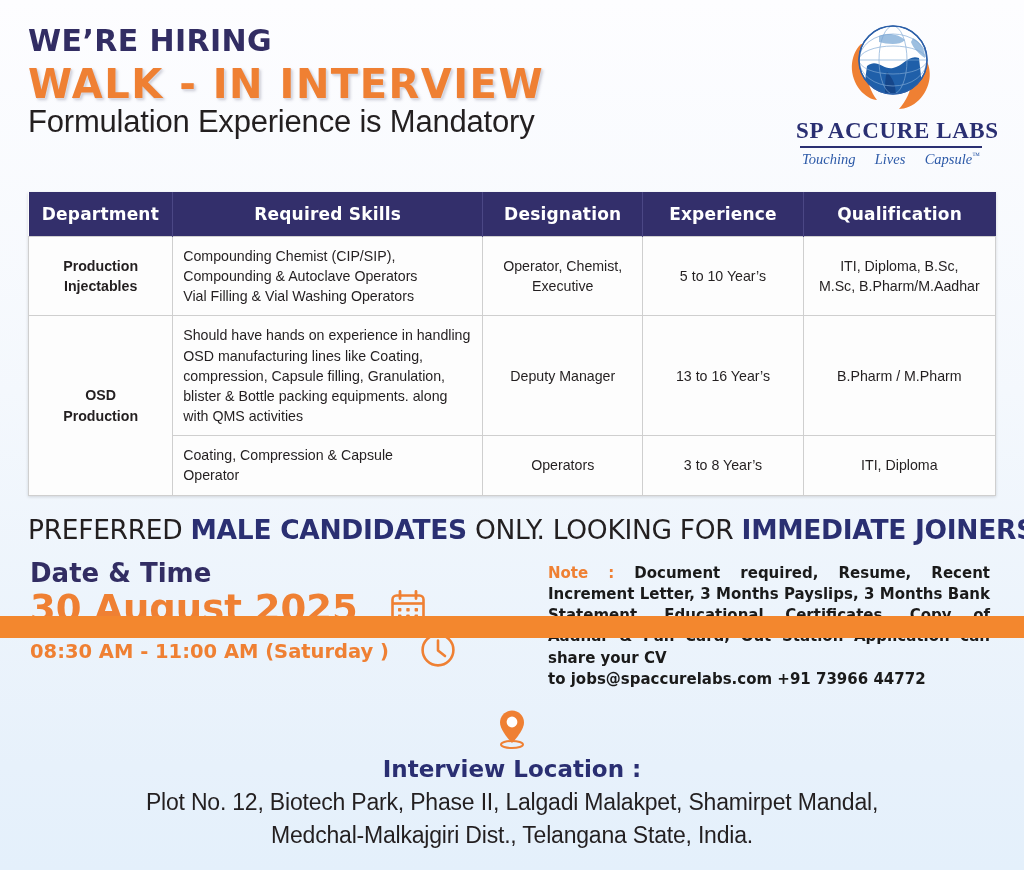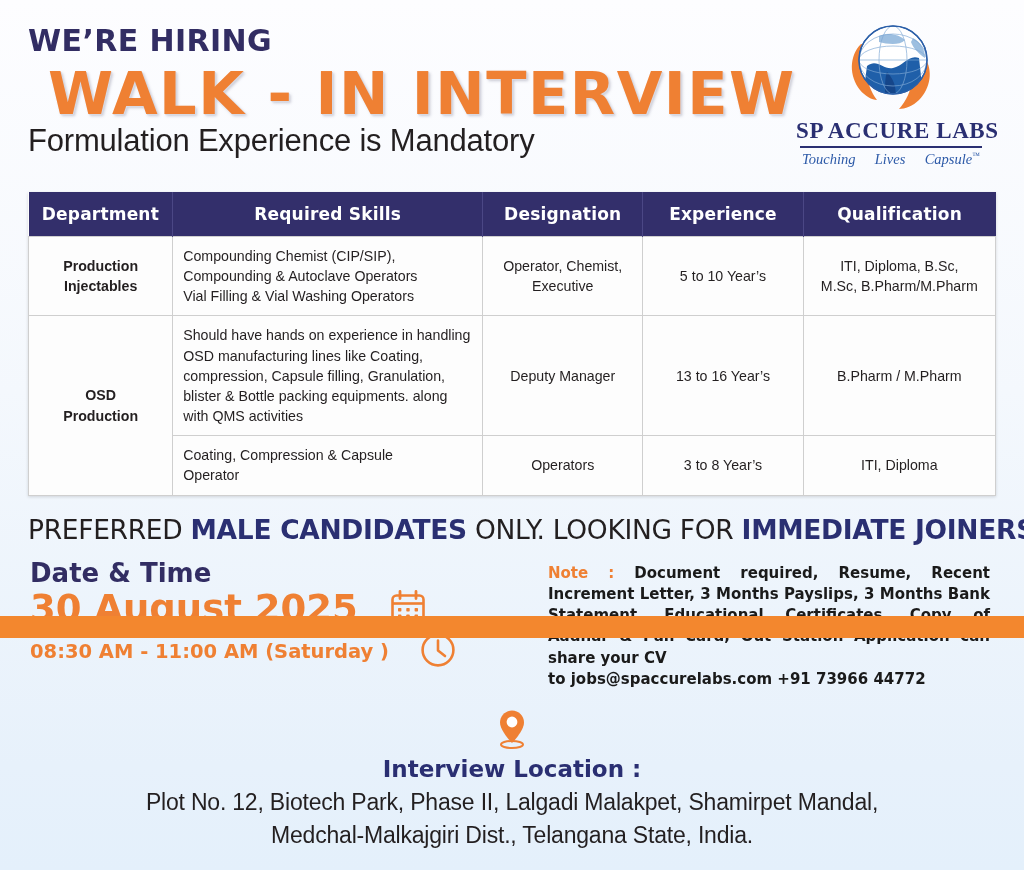--- a/index.html
+++ b/index.html
@@ -35,28 +35,27 @@
     font-size: 30px;
     font-weight: bold;
     letter-spacing: 0.4px;
     color: #322d63;
     line-height: 1;
     margin-bottom: 8px;
   }
 
   .walkin {
     font-family: "DejaVu Sans", sans-serif;
-    font-size: 59px;
+    font-size: 40px;
     font-weight: bold;
     letter-spacing: 1.5px;
     color: #ef8033;
     line-height: 1.02;
     text-shadow: 1px 1px 0 #d9d9e2, 2px 2px 3px rgba(140,140,160,.45);
     white-space: nowrap;
-    margin-left: 20px;
   }
 
   .subtitle {
     font-family: "Liberation Sans", sans-serif;
     font-size: 31px;
     font-weight: 400;
     color: #231f20;
     line-height: 1.1;
     margin-top: 0;
     letter-spacing: -0.2px;
@@ -299,21 +298,21 @@
         <tr>
           <td class="dept nl" style="white-space: pre-line;">Production
 Injectables</td>
           <td class="skills nl" style="white-space: pre-line;">Compounding  Chemist  (CIP/SIP),
 Compounding &amp; Autoclave Operators
 Vial Filling &amp; Vial Washing Operators</td>
           <td class="desig nl" style="white-space: pre-line;">Operator, Chemist,
 Executive</td>
           <td class="exp">5 to 10 Year’s</td>
           <td class="qual nl" style="white-space: pre-line;">ITI, Diploma, B.Sc,
-M.Sc, B.Pharm/M.Pharm</td>
+M.Sc, B.Pharm/M.Aadhar</td>
         </tr>
         <tr>
           <td class="dept nl" rowspan="2" style="white-space: pre-line;">OSD
 Production</td>
           <td class="skills">Should have hands on experience in handling OSD manufacturing lines like Coating, compression, Capsule filling, Granulation, blister &amp; Bottle packing equipments. along with QMS activities</td>
           <td class="desig">Deputy Manager</td>
           <td class="exp">13 to 16 Year’s</td>
           <td class="qual">B.Pharm / M.Pharm</td>
         </tr>
         <tr>

